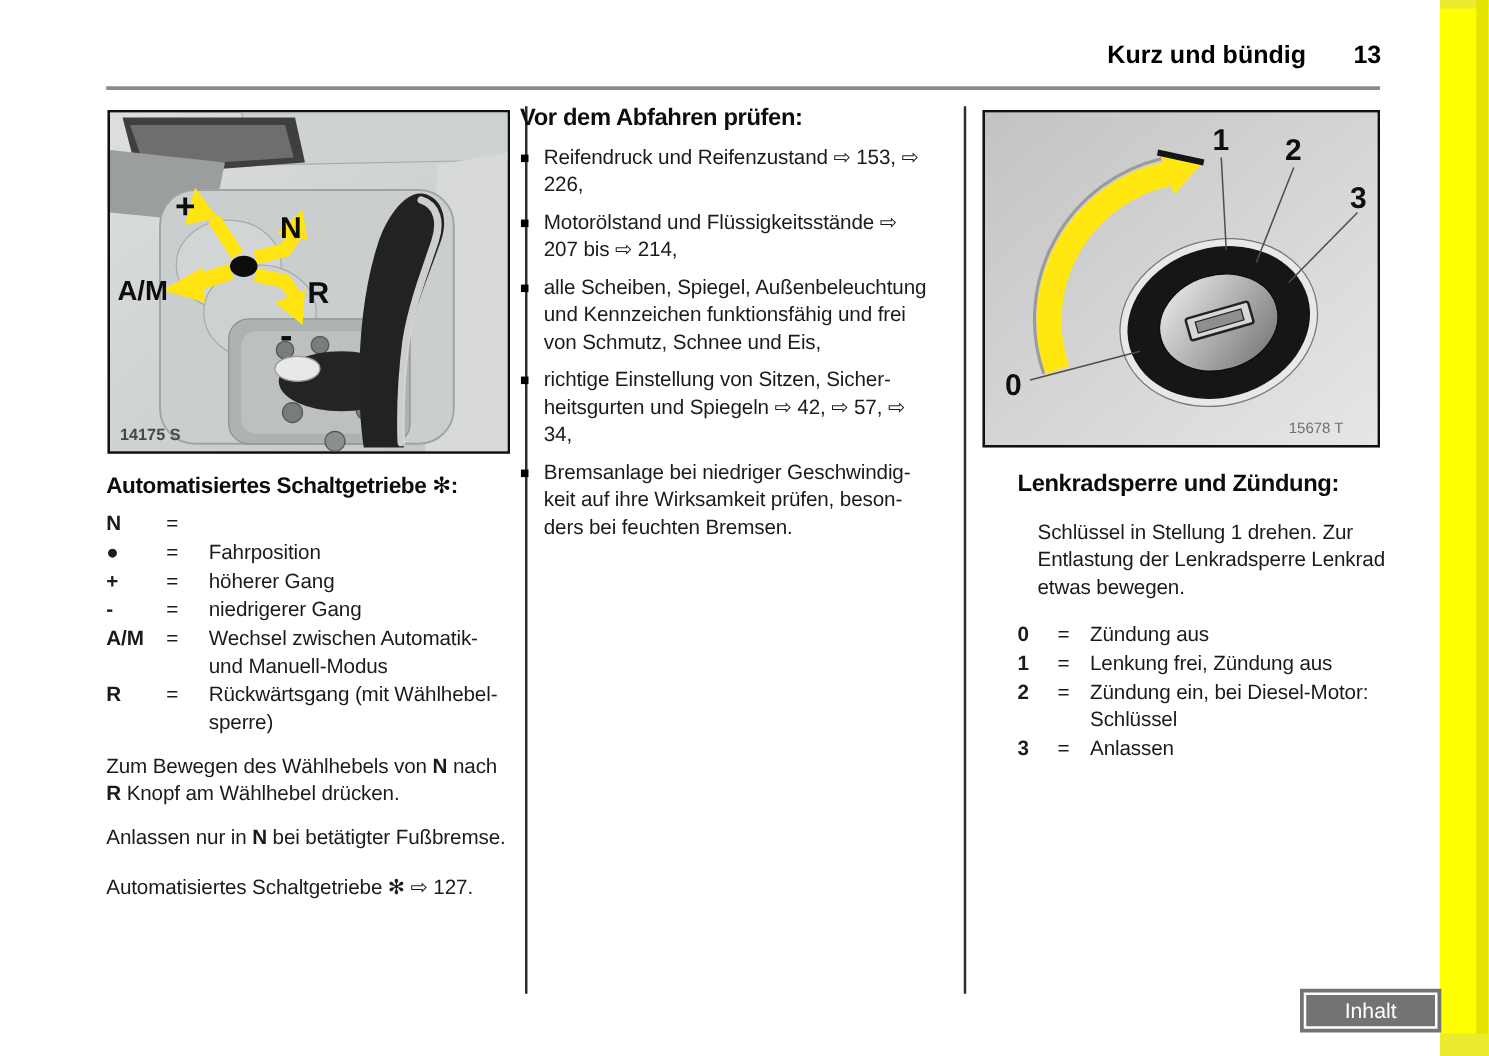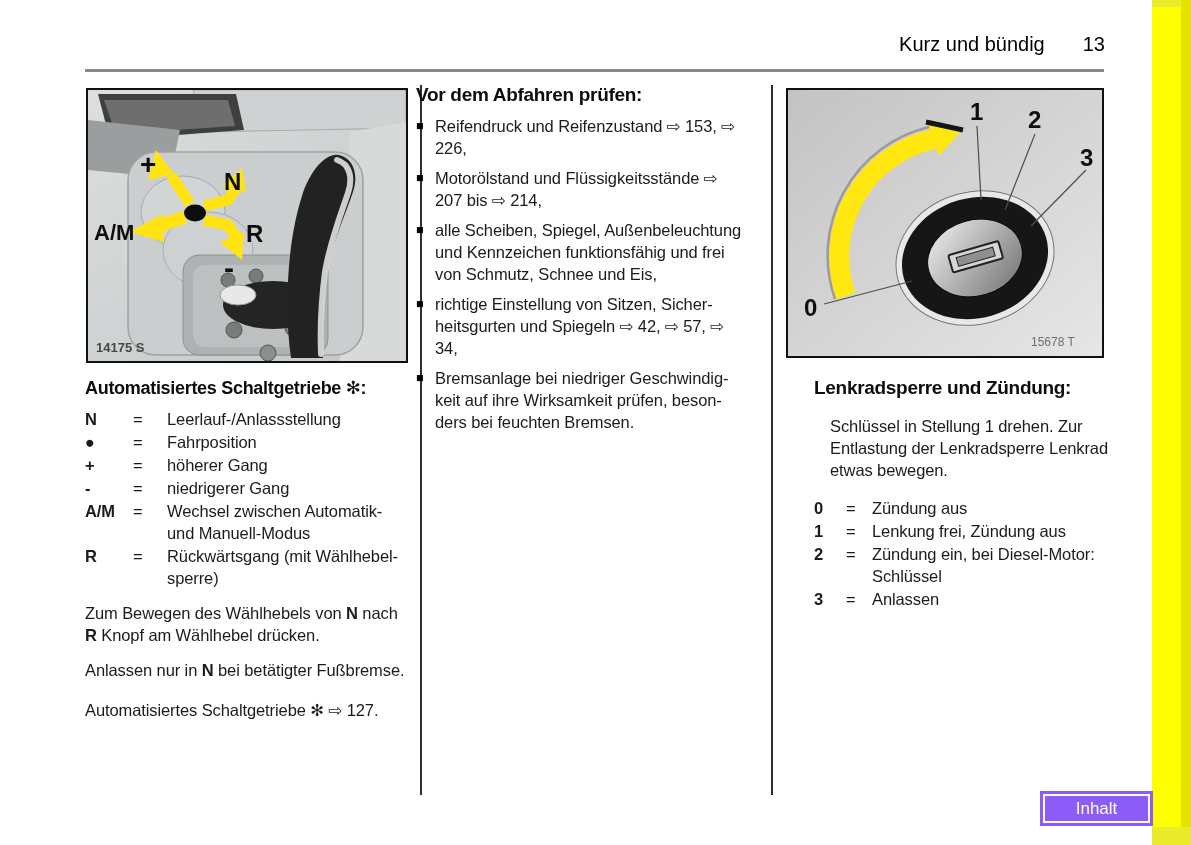--- a/index.html
+++ b/index.html
@@ -5,21 +5,21 @@
   html,body{margin:0;padding:0;background:#ffffff;}
   body{
     width:1191px;height:845px;position:relative;overflow:hidden;
     font-family:"Liberation Sans","DejaVu Sans",sans-serif;
     color:#1b1b1b;
     -webkit-font-smoothing:antialiased;
   }
 
   
   .hdr{position:absolute;top:33px;right:86px;display:flex;gap:38px;
-       font-size:20px;font-weight:normal;color:#000;}
+       font-size:20px;font-weight:bold;color:#000;}
   .hdr-rule{position:absolute;left:85px;top:69px;width:1019px;height:3px;background:#8a8a8a;}
 
   
   .divider{position:absolute;top:85px;height:710px;width:2px;background:#2e2e2e;}
   .d1{left:420px;}
   .d2{left:771px;}
 
   
   .edge-tab{position:absolute;left:1152px;top:0;width:39px;height:845px;background:#ffff00;}
   .edge-tab .edge-dark{position:absolute;right:0;top:0;width:10px;height:100%;background:#e4e400;}
@@ -55,21 +55,21 @@
   ul.blist{list-style:none;margin:0;padding:0;}
   ul.blist li{display:grid;grid-template-columns:19px 1fr;margin-bottom:8px;}
   ul.blist .sq{font-size:12.5px;line-height:22px;color:#000;}
 
   .intro{margin:16px;}
   .col-right .deflist{margin-top:12px;}
 
   
   .inhalt-btn{
     position:absolute;left:1040px;top:791px;width:113px;height:35px;
-    background:#8b5cf6;color:#fff;font-size:17px;
+    background:#737373;color:#fff;font-size:17px;
     display:flex;align-items:center;justify-content:center;
     outline:2px solid #fff;outline-offset:-5px;z-index:5;cursor:pointer;
   }
 </style>
 </head>
 <body>
 
 <div class="hdr">
   <span>Kurz und bündig</span>
   <span>13</span>
@@ -135,21 +135,20 @@
     </g>
   </svg>
 </figure>
 
 <section class="col col-left">
   <h2>Automatisiertes Schaltgetriebe ✻:</h2>
   <div class="deflist">
     <div class="drow">
       <span class="term">N</span>
       <span class="eq">=</span>
-      <span class="desc">Leerlauf-/Anlassstellung</span>
     </div>
     <div class="drow">
       <span class="term">●</span>
       <span class="eq">=</span>
       <span class="desc">Fahrposition</span>
     </div>
     <div class="drow">
       <span class="term">+</span>
       <span class="eq">=</span>
       <span class="desc">höherer Gang</span>

